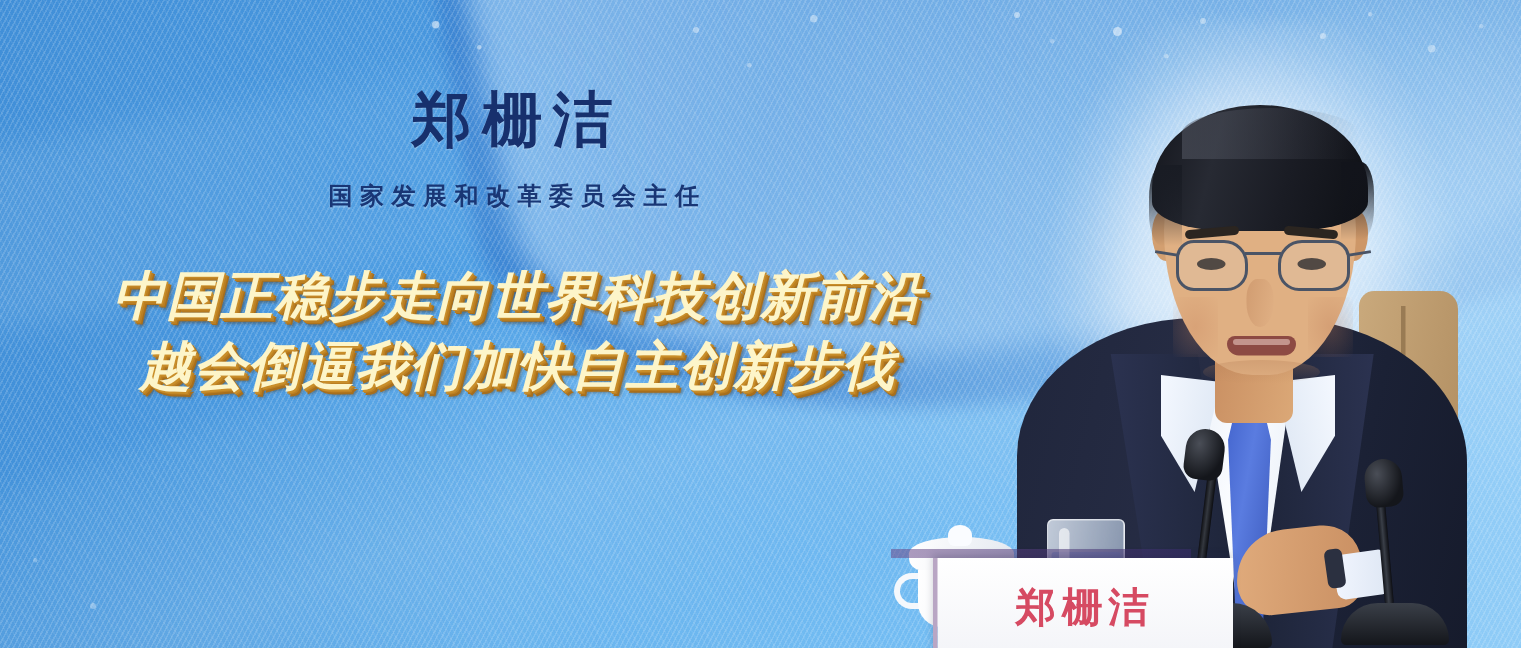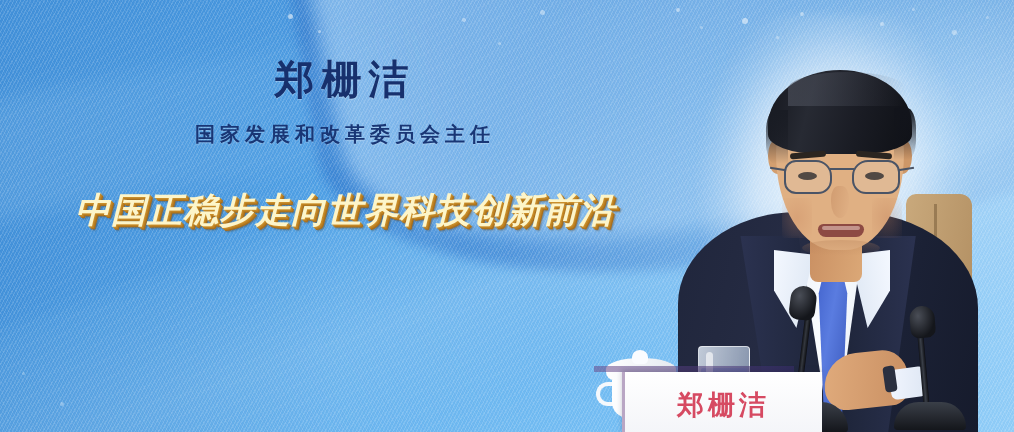--- a/index.html
+++ b/index.html
@@ -104,27 +104,27 @@
   }
   .name {
     position:absolute; left:0; right:0; top:52px;
     font-size:40px; font-weight:bold;
     letter-spacing:7px;
     color:#17306d;
     text-shadow:0 1px 1px rgba(255,255,255,0.28);
   }
   .title {
     position:absolute; left:0; right:0; top:121px;
-    font-size:20px; font-weight:bold;
+    font-size:16px; font-weight:bold;
     letter-spacing:5px;
     color:#193675;
     text-shadow:0 1px 1px rgba(255,255,255,0.25);
     text-align:center;
   }
-  .headline { position:absolute; left:0; right:0; top:186px; }
+  .headline { position:absolute; left:0; right:0; top:174px; }
   .hl-line {
     font-size:35px;
     font-weight:bold;
     font-style:italic;
     letter-spacing:1px;
     line-height:47px;
     color:#fdf5c9;
     white-space:pre;
     text-shadow:
       1px 1px 0 #c98e2a,
@@ -485,16 +485,17 @@
     <div class="nameplate">
       <span class="nameplate-text">郑栅洁</span>
     </div>
   </div>
 
   <div class="text-col">
     <div class="name">郑栅洁</div>
     <div class="title">国家发展和改革委员会主任</div>
     <div class="headline">
       <div class="hl-line">中国正稳步走向世界科技创新前沿</div>
+      <div class="hl-line">越会倒逼我们加快自主创新步伐</div>
     </div>
   </div>
 
 </div>
 
 </body></html>

